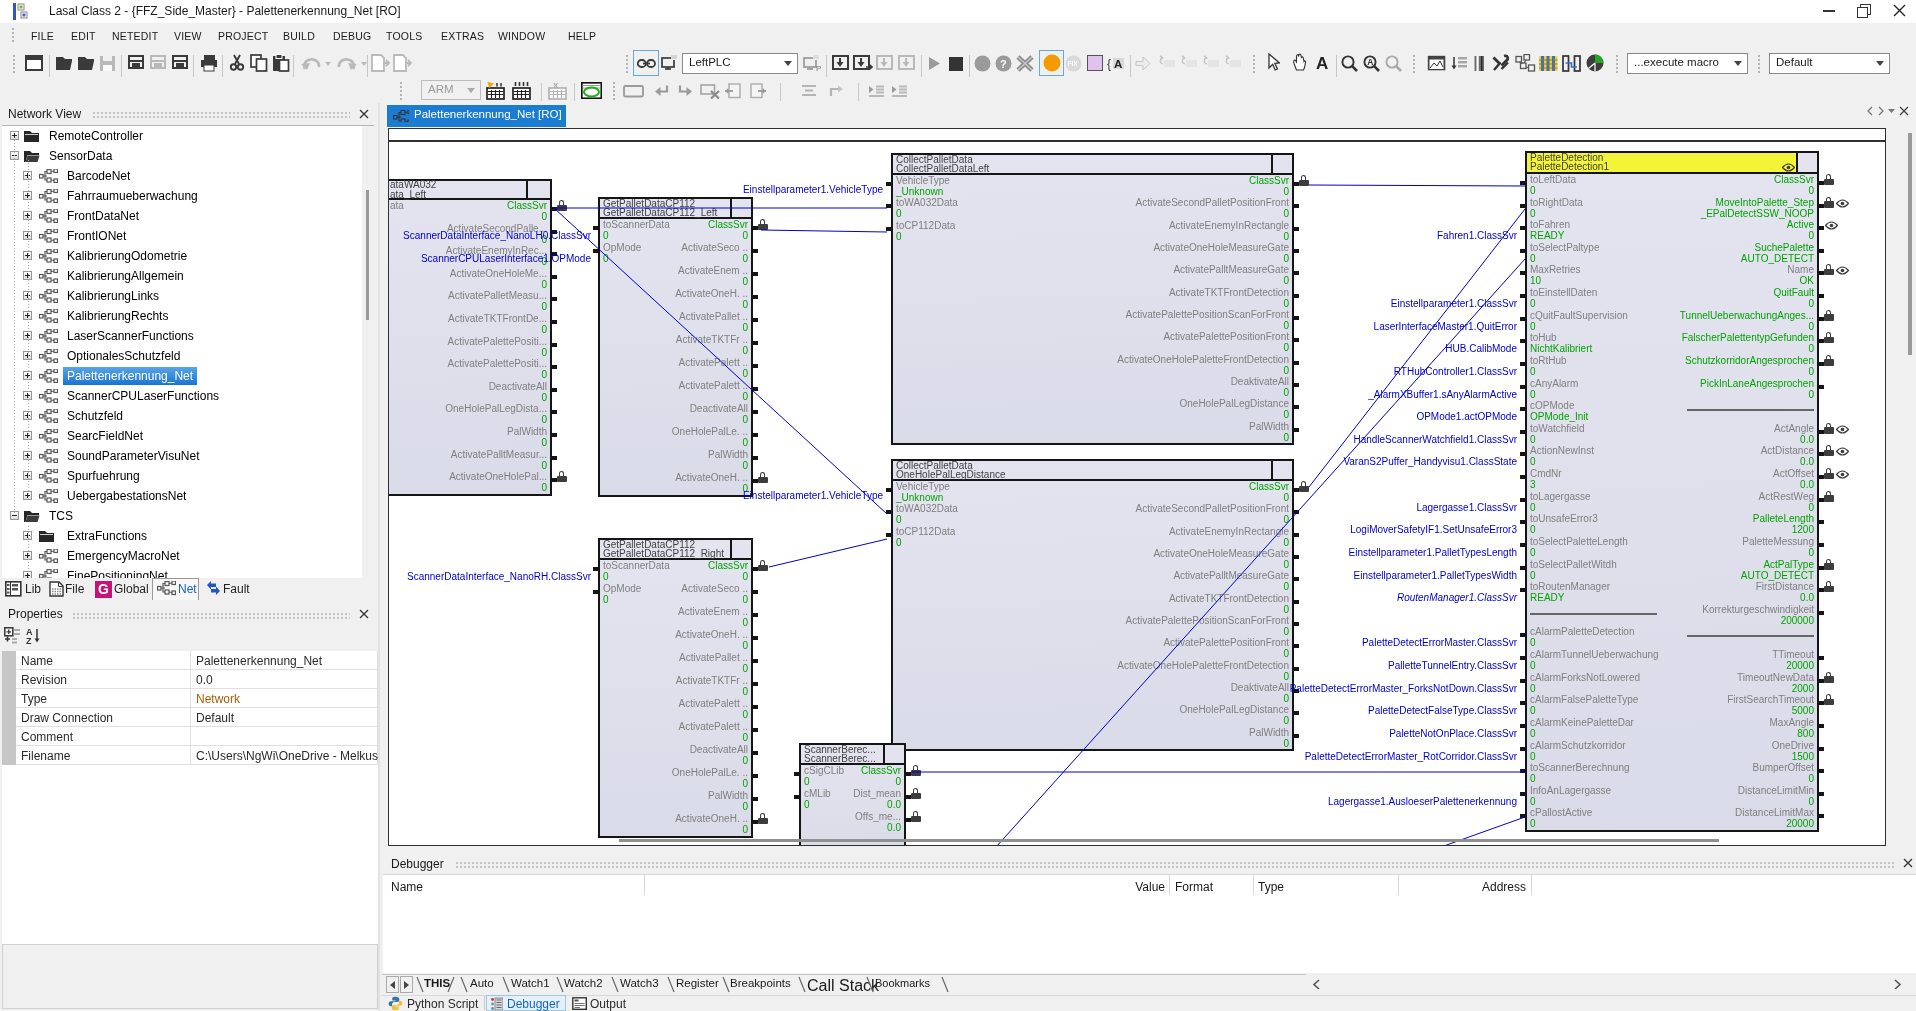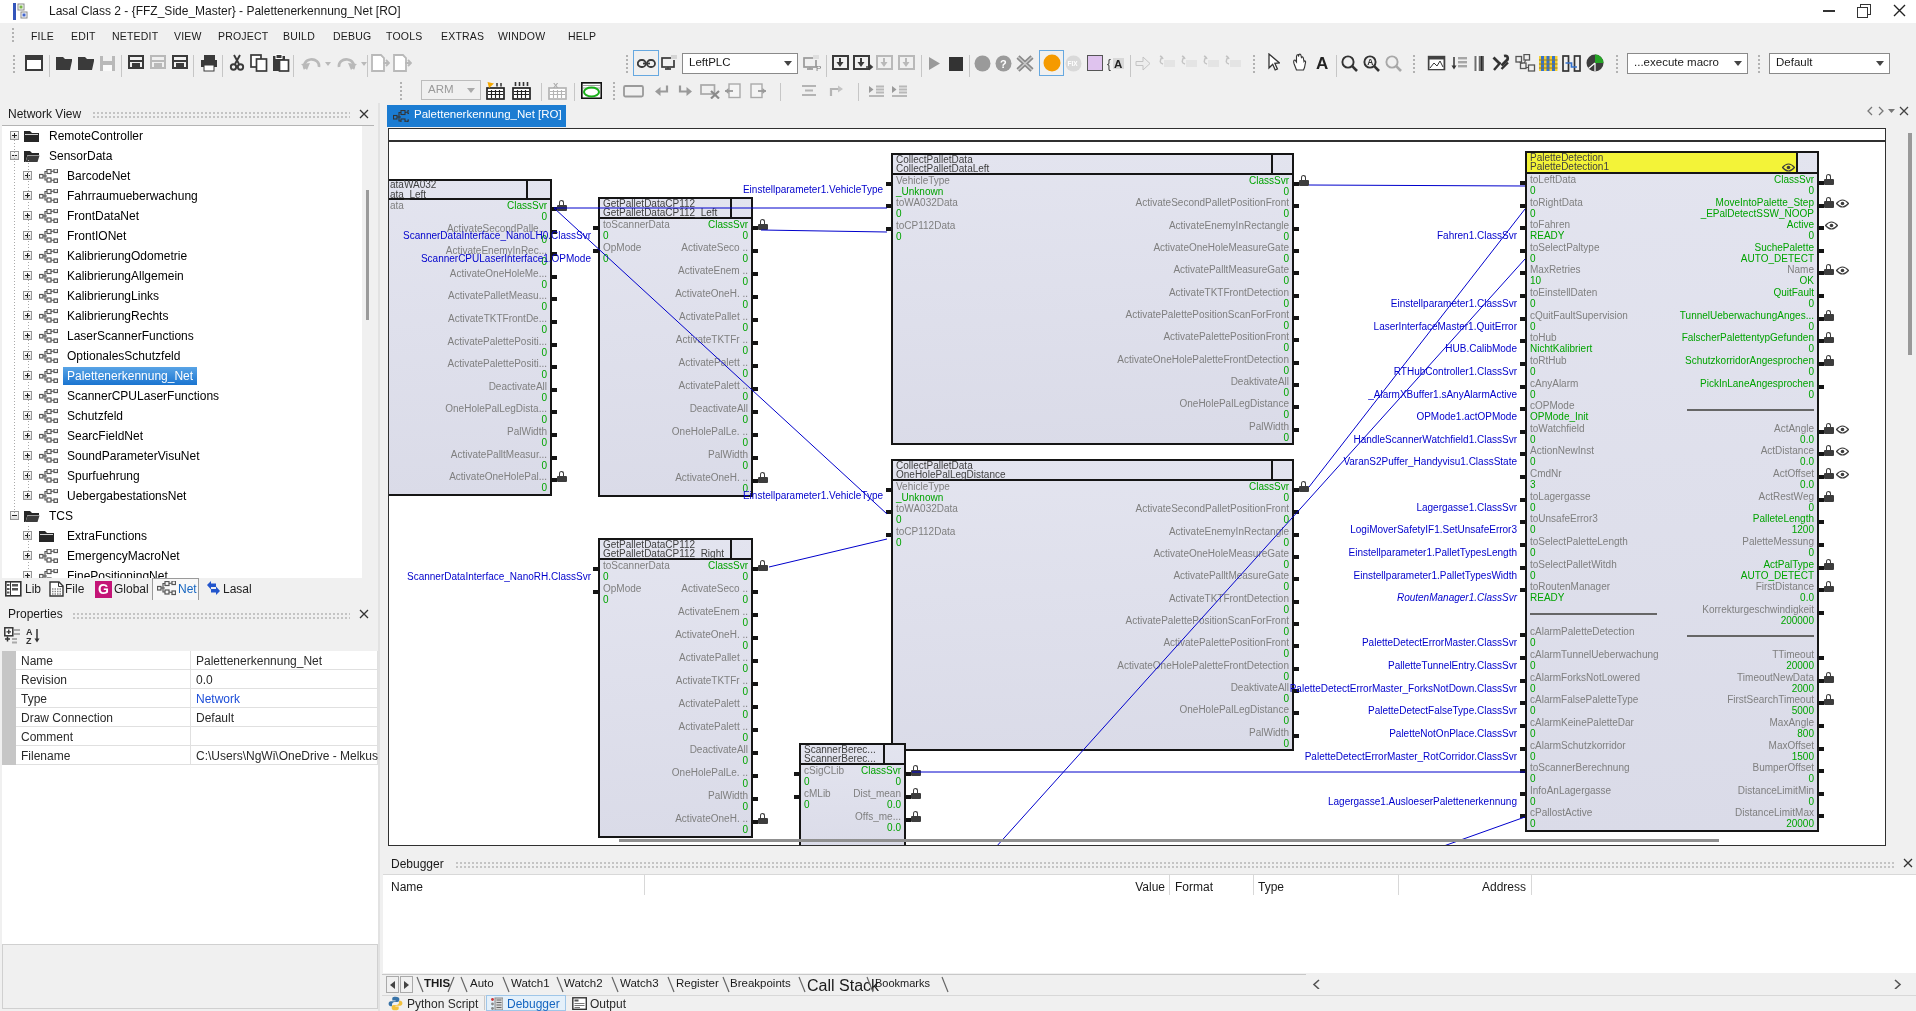--- a/index.html
+++ b/index.html
@@ -696,21 +696,21 @@
     <rect x="8" y="9" width="4" height="4" fill="none" stroke="#555" stroke-width="1.2"></rect>
     <rect x="15" y="10" width="3.5" height="3.5" fill="none" stroke="#555" stroke-width="1.2"></rect>
     <rect x="0.5" y="5.5" width="3.5" height="3.5" fill="none" stroke="#555" stroke-width="1.2"></rect>
     <path d="M4 7 L8 7 M6 7 L6 2.5 L8 2.5 M6 7 L6 11 L8 11 M12 2.5 L15 2 M12 11 L15 11.5" stroke="#555" stroke-width="1.2" fill="none"></path>
   </svg>
 <div class="abs" style="left:178px;top:582px;white-space:nowrap;font-size:12px;color:#1565c0">Net</div>
 <svg class="icon" style="left:206px;top:580px" width="15" height="17" viewBox="0 0 15 17">
     <path d="M1 5 L5 1 L5 3.5 L10 3.5 L10 7 L5 7 L5 9.5 Z" fill="#2255cc"></path>
     <path d="M14 11 L10 15 L10 12.5 L5 12.5 L5 9 L10 9 L10 6.5 Z" fill="#2255cc"></path>
   </svg>
-<div class="abs" style="left:223px;top:582px;white-space:nowrap;font-size:12px;color:#222">Lasal</div>
+<div class="abs" style="left:223px;top:582px;white-space:nowrap;font-size:12px;color:#222">Fault</div>
 <div class="abs" style="left:0px;top:601px;width:380px;height:410px;background:#f0f0f0"></div>
 <div class="abs" style="left:8px;top:607px;white-space:nowrap;font-size:12px;color:#1a1a1a">Properties</div>
 <div class="dots" style="left:72px;top:612px;width:278px"></div>
 <svg class="icon" style="left:359px;top:609px" width="10" height="10" viewBox="0 0 10 10">
     <path d="M1 1 L9 9 M9 1 L1 9" stroke="#333" stroke-width="1.3"></path>
   </svg>
 <svg class="icon" style="left:4px;top:627px" width="17" height="18" viewBox="0 0 17 18">
     <rect x="0.8" y="0.8" width="8" height="8" fill="#fff" stroke="#333" stroke-width="1.5"></rect>
     <path d="M2.5 4.8 L7 4.8 M4.75 2.5 L4.75 7" stroke="#333" stroke-width="1.3"></path>
     <rect x="10" y="2" width="6" height="2" fill="#aaa"></rect>
@@ -731,21 +731,21 @@
 <div class="abs" style="left:190px;top:651px;width:1px;height:19px;background:#e0e0e0"></div>
 <div class="abs" style="left:21px;top:654px;white-space:nowrap;font-size:12px;color:#2a2a2a">Name</div>
 <div class="abs" style="left:196px;top:654px;white-space:nowrap;font-size:12px;color:#2a2a2a">Palettenerkennung_Net</div>
 <div class="abs" style="left:16px;top:670px;width:362px;height:19px;border-bottom:1px solid #e0e0e0;border-right:1px solid #e0e0e0"></div>
 <div class="abs" style="left:190px;top:670px;width:1px;height:19px;background:#e0e0e0"></div>
 <div class="abs" style="left:21px;top:673px;white-space:nowrap;font-size:12px;color:#2a2a2a">Revision</div>
 <div class="abs" style="left:196px;top:673px;white-space:nowrap;font-size:12px;color:#2a2a2a">0.0</div>
 <div class="abs" style="left:16px;top:689px;width:362px;height:19px;border-bottom:1px solid #e0e0e0;border-right:1px solid #e0e0e0"></div>
 <div class="abs" style="left:190px;top:689px;width:1px;height:19px;background:#e0e0e0"></div>
 <div class="abs" style="left:21px;top:692px;white-space:nowrap;font-size:12px;color:#2a2a2a">Type</div>
-<div class="abs" style="left:196px;top:692px;white-space:nowrap;font-size:12px;color:#1d4ed8">Network</div>
+<div class="abs" style="left:196px;top:692px;white-space:nowrap;font-size:12px;color:#a16207">Network</div>
 <div class="abs" style="left:16px;top:708px;width:362px;height:19px;border-bottom:1px solid #e0e0e0;border-right:1px solid #e0e0e0"></div>
 <div class="abs" style="left:190px;top:708px;width:1px;height:19px;background:#e0e0e0"></div>
 <div class="abs" style="left:21px;top:711px;white-space:nowrap;font-size:12px;color:#2a2a2a">Draw Connection</div>
 <div class="abs" style="left:196px;top:711px;white-space:nowrap;font-size:12px;color:#2a2a2a">Default</div>
 <div class="abs" style="left:16px;top:727px;width:362px;height:19px;border-bottom:1px solid #e0e0e0;border-right:1px solid #e0e0e0"></div>
 <div class="abs" style="left:190px;top:727px;width:1px;height:19px;background:#e0e0e0"></div>
 <div class="abs" style="left:21px;top:730px;white-space:nowrap;font-size:12px;color:#2a2a2a">Comment</div>
 <div class="abs" style="left:16px;top:746px;width:362px;height:19px;border-bottom:1px solid #e0e0e0;border-right:1px solid #e0e0e0"></div>
 <div class="abs" style="left:190px;top:746px;width:1px;height:19px;background:#e0e0e0"></div>
 <div class="abs" style="left:21px;top:749px;white-space:nowrap;font-size:12px;color:#2a2a2a">Filename</div>
@@ -1187,21 +1187,21 @@
 <div class="pl" style="left:3px;top:542.2600000000001px">cAlarmFalsePaletteType</div>
 <div class="pl pg" style="left:3px;top:553.2600000000001px">0</div>
 <div class="pl" style="right:3px;top:542.2600000000001px">FirstSearchTimeout</div>
 <div class="pl pg" style="right:3px;top:553.2600000000001px">5000</div>
 <div class="pl" style="left:3px;top:564.8800000000001px">cAlarmKeinePaletteDar</div>
 <div class="pl pg" style="left:3px;top:575.8800000000001px">0</div>
 <div class="pl" style="right:3px;top:564.8800000000001px">MaxAngle</div>
 <div class="pl pg" style="right:3px;top:575.8800000000001px">800</div>
 <div class="pl" style="left:3px;top:587.5000000000001px">cAlarmSchutzkorridor</div>
 <div class="pl pg" style="left:3px;top:598.5000000000001px">0</div>
-<div class="pl" style="right:3px;top:587.5000000000001px">MaxOffset</div>
+<div class="pl" style="right:3px;top:587.5000000000001px">OneDrive</div>
 <div class="pl pg" style="right:3px;top:598.5000000000001px">1500</div>
 <div class="pl" style="left:3px;top:610.1200000000001px">toScannerBerechnung</div>
 <div class="pl pg" style="left:3px;top:621.1200000000001px">0</div>
 <div class="pl" style="right:3px;top:610.1200000000001px">BumperOffset</div>
 <div class="pl pg" style="right:3px;top:621.1200000000001px">0</div>
 <div class="pl" style="left:3px;top:632.7400000000001px">InfoAnLagergasse</div>
 <div class="pl pg" style="left:3px;top:643.7400000000001px">0</div>
 <div class="pl" style="right:3px;top:632.7400000000001px">DistanceLimitMin</div>
 <div class="pl pg" style="right:3px;top:643.7400000000001px">0</div>
 <div class="pl" style="left:3px;top:655.3600000000001px">cPallostActive</div>

